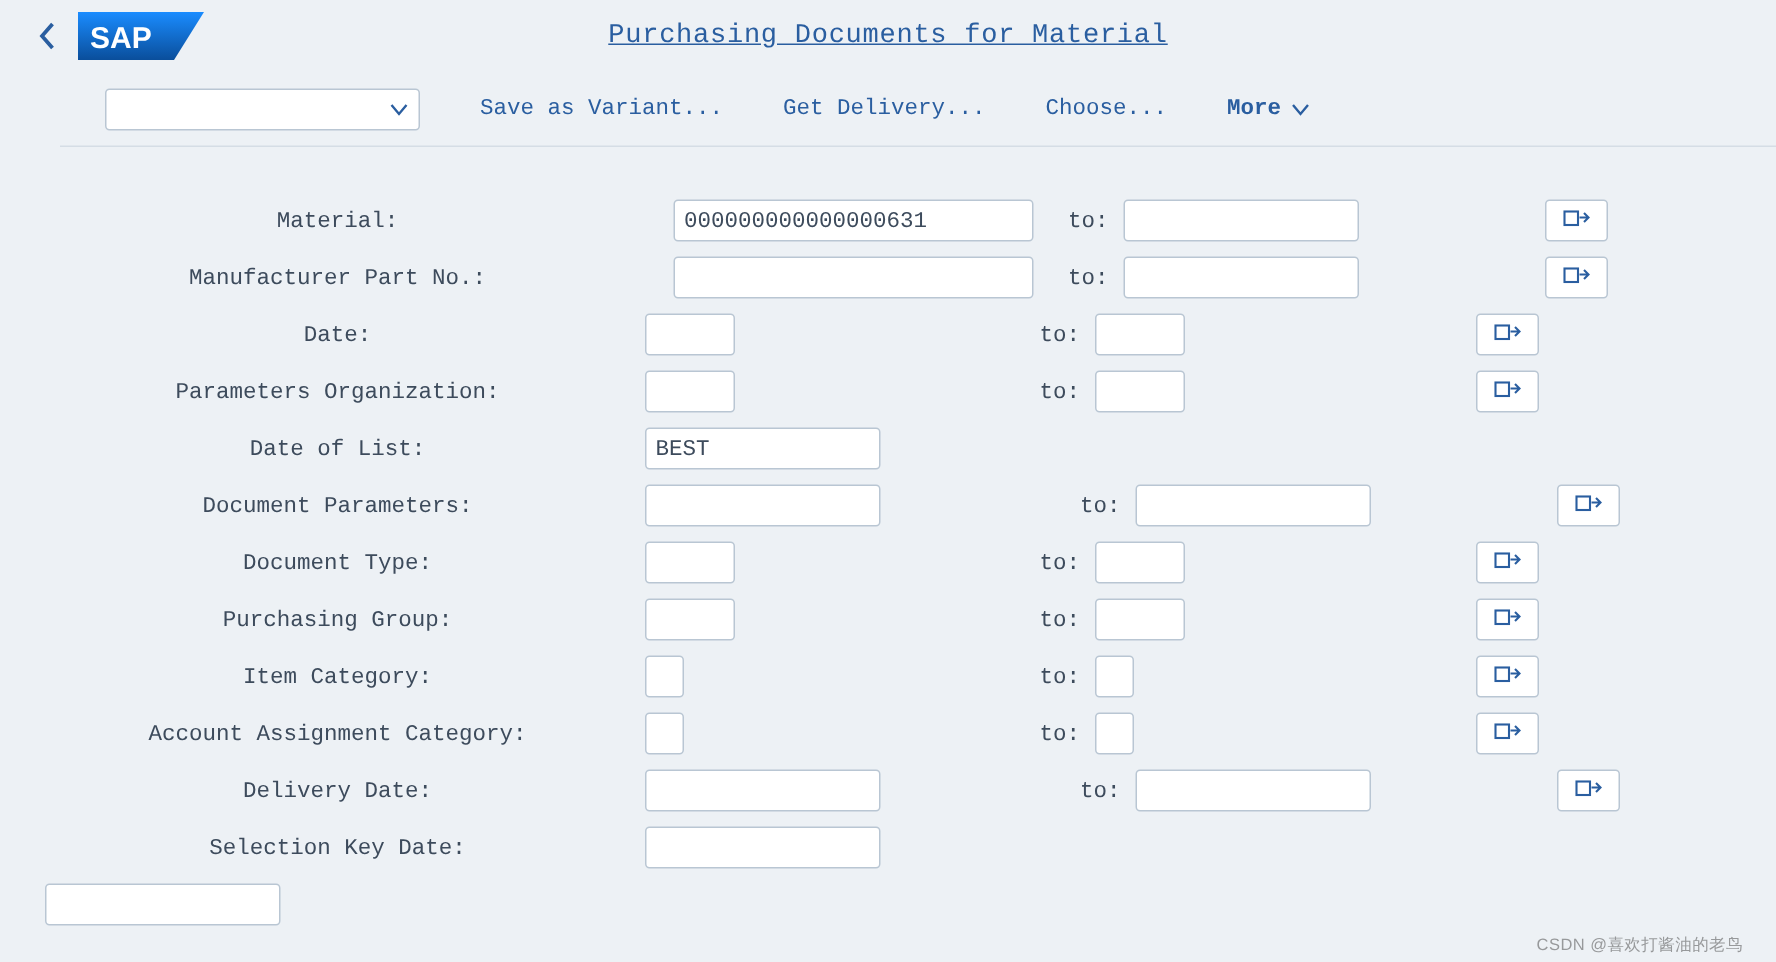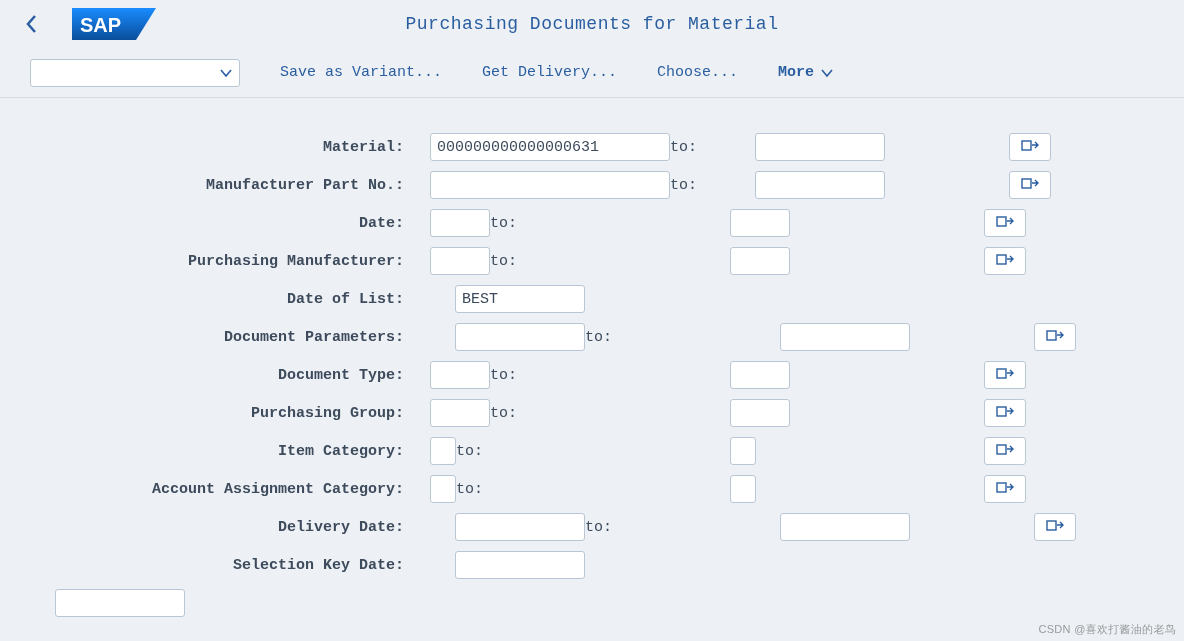--- a/index.html
+++ b/index.html
@@ -20,39 +20,40 @@
     padding: 0 12px;
     background: #edf1f5;
   }
   .back-btn {
     width: 40px; height: 40px;
     display: flex; align-items: center; justify-content: center;
     cursor: pointer;
     color: #2a5ea0;
   }
   .logo {
-    margin-left: 20px;
     display: flex; align-items: center;
   }
   .page-title {
     position: absolute;
     left: 50%;
     transform: translateX(-50%);
     color: #2a5ea0;
     font-size: 18px;
     letter-spacing: 0.5px;
+    text-decoration: underline;
   }
   .toolbar {
     height: 50px;
     border-bottom: 1px solid #d5dde5;
     display: flex;
     align-items: center;
     padding: 0 30px;
     gap: 40px;
     background: #edf1f5;
+    margin-left: 40px;
   }
   .variant-dd {
     width: 210px;
     height: 28px;
     background: #fff;
     border: 1px solid #b9c6d3;
     border-radius: 3px;
     display: flex;
     align-items: center;
     justify-content: flex-end;
@@ -69,54 +70,53 @@
   .form-area {
     padding: 30px 30px 0 30px;
   }
   .row {
     display: flex;
     align-items: center;
     height: 38px;
   }
   .label {
     width: 400px;
-    text-align: right;
-    padding-right: 26px;
+    text-align: center;
+    padding-right: 10px;
     color: #3d4b5c;
-    font-weight: bold;
   }
   input.txt {
     height: 28px;
     background: #fff;
     border: 1px solid #b9c6d3;
     border-radius: 3px;
     font-family: inherit;
     font-size: 15px;
     padding: 0 6px;
     color: #3d4b5c;
   }
-  .w240 { width: 240px; }
-  .w130 { width: 130px; margin-left: 25px; }
+  .w240 { width: 240px; margin-left: 19px; }
+  .w130 { width: 157px; }
   .w60  { width: 60px; }
   .w26  { width: 26px; }
   .multi-btn {
     width: 42px; height: 28px;
     background: #fff;
     border: 1px solid #b9c6d3;
     border-radius: 3px;
     display: flex; align-items: center; justify-content: center;
     cursor: pointer;
     margin-left: 14px;
     color: #2a5ea0;
   }
-  .to-label-col { width: 290px; display:flex; padding-right:10px; }
+  .to-label-col { width: 290px; display:flex; justify-content:flex-end; padding-right:10px; }
   .sel { background: #b3d4f5; }
   .watermark {
     position: absolute;
-    bottom: 4px; right: 8px;
+    bottom: 4px; right: 22px;
     font-family: Arial, sans-serif;
     font-size: 11px;
     color: rgba(80,80,80,0.55);
     letter-spacing: 0.3px;
   }
 </style>
 </head>
 <body>
 
 <div class="header">
@@ -197,21 +197,21 @@
       <input class="txt w60" style="">
       <div style="width: 180px;"></div>
       <div class="multi-btn">
         <span><svg width="18" height="14" viewBox="0 0 18 14">
             <rect x="1" y="3" width="9" height="9" fill="none" stroke="#2a5ea0" stroke-width="1.4"></rect>
             <path d="M11 7 L17 7 M14 4 L17 7 L14 10" fill="none" stroke="#2a5ea0" stroke-width="1.4"></path>
           </svg></span>
       </div>
     </div>
     <div class="row">
-      <div class="label">Purchasing Manufacturer:</div>
+      <div class="label">Parameters Organization:</div>
       <input class="txt w60" style="">
       <div class="to-label-col" style="width: 240px;">
         <span>to:</span>
       </div>
       <input class="txt w60" style="">
       <div style="width: 180px;"></div>
       <div class="multi-btn">
         <span><svg width="18" height="14" viewBox="0 0 18 14">
             <rect x="1" y="3" width="9" height="9" fill="none" stroke="#2a5ea0" stroke-width="1.4"></rect>
             <path d="M11 7 L17 7 M14 4 L17 7 L14 10" fill="none" stroke="#2a5ea0" stroke-width="1.4"></path>

